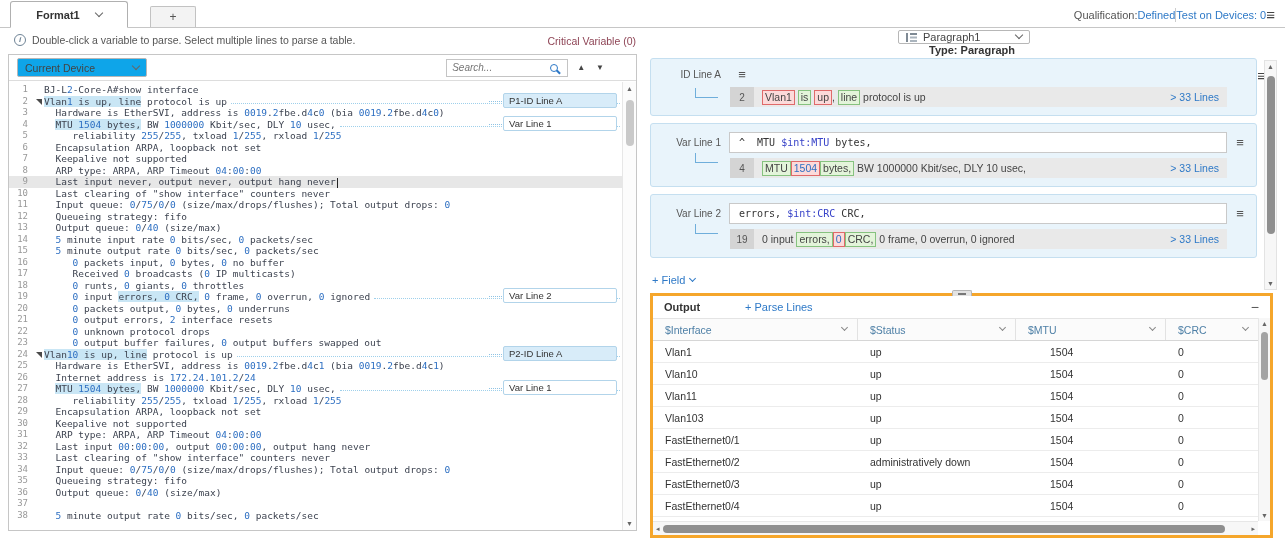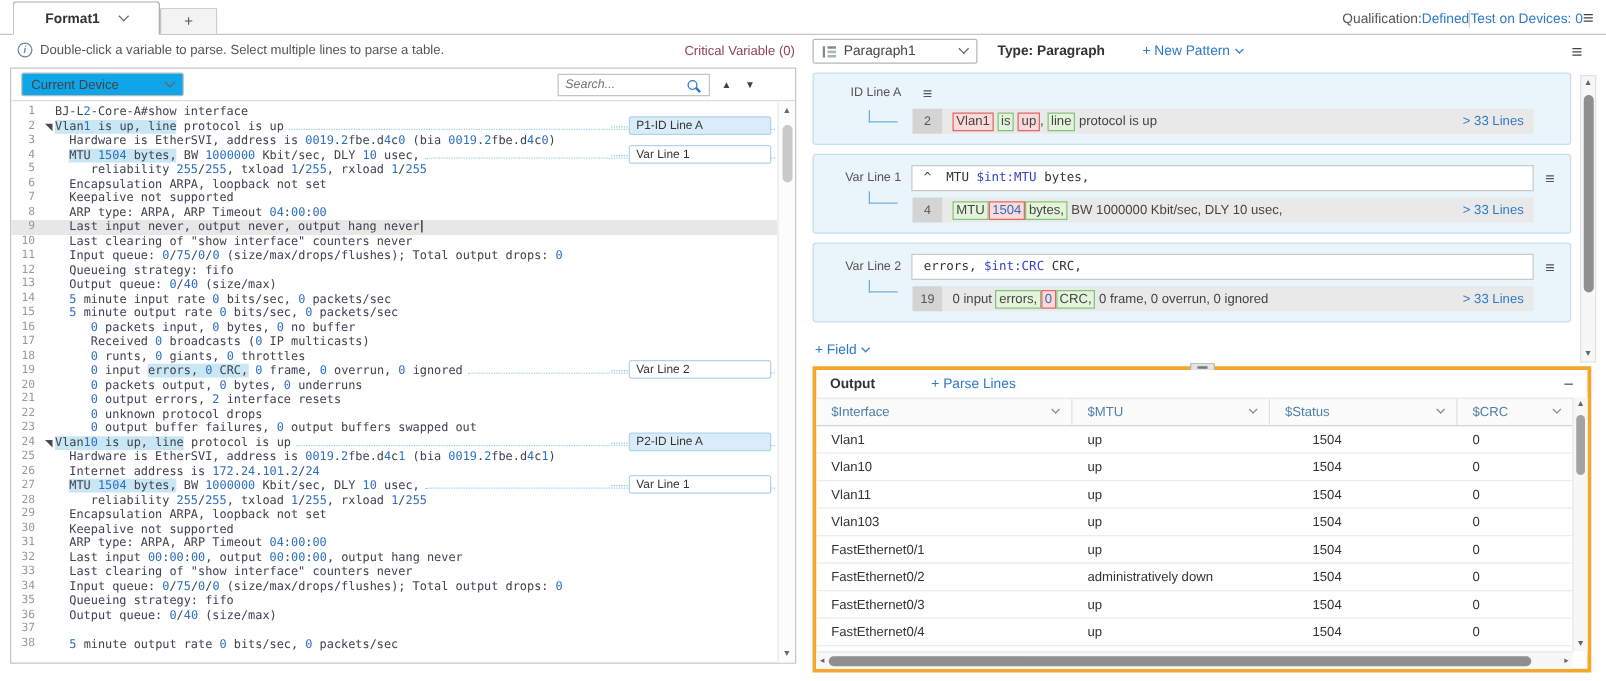--- a/index.html
+++ b/index.html
@@ -1,20 +1,20 @@
 <!DOCTYPE html>
 <html><head>
 <meta charset="utf-8">
 <style>
   * { margin:0; padding:0; box-sizing:border-box; }
   body { background:#fff; font-family:"Liberation Sans",sans-serif; }
   .page { position:relative; width:1285px; height:545px; background:#fff; overflow:hidden; }
 
   
-  .tabbar { position:absolute; left:0; top:0; width:1285px; height:28px; border-bottom:1px solid #c6c6c6; display:flex; align-items:flex-end; }
+  .tabbar { position:absolute; left:0; top:0; width:1285px; height:28px; border-bottom:1px solid #c6c6c6; display:flex; align-items:flex-end;gap:22px; }
   .tab-active { margin-left:10px; width:118px; height:27px; background:#fff; border:1px solid #b0b0b0; border-bottom:1px solid #fff; border-radius:3px 3px 0 0; display:flex; align-items:center; justify-content:center; gap:16px; font-size:11px; font-weight:bold; color:#333; margin-bottom:-1px; z-index:2; }
   .tab-add { width:46px; height:21px; background:#f3f3f3; border:1px solid #c2c2c2; border-bottom:none; border-radius:2px 2px 0 0; display:flex; align-items:center; justify-content:center; color:#555; font-size:12px; }
   .topbar-right { position:absolute; right:10px; top:7px; display:flex; align-items:center; font-size:11px; }
   .q-label { color:#555; }
   .blue { color:#2e79c7; }
   .vdiv { width:1px; height:14px; background:#ccc; }
   .burger { font-size:15px; color:#444; line-height:1; cursor:pointer; }
 
   
   .chev { width:6px; height:6px; border-right:1.4px solid #666; border-bottom:1.4px solid #666; transform:rotate(45deg); display:inline-block; position:relative; top:-2px; }
@@ -57,21 +57,21 @@
   .lscroll .thumb { position:absolute; top:18px; left:3px; width:8px; height:46px; background:#c9c9c9; border-radius:4px; }
   .lscroll .tri { margin-top:3px; }
   .lscroll .tri.bot { margin-top:auto; margin-bottom:3px; }
 
   .labelcol { position:absolute; top:2px; right:3px; width:116px; }
   .lab { position:absolute; left:0; width:114px; height:15px; border:1px solid #b2d4ea; background:#fff; font-size:9.5px; color:#333; line-height:13px; padding-left:5px; border-radius:2px; cursor:pointer; }
   .lab.id { background:#d8ecf9; }
   .lab::before { content:""; position:absolute; left:-15px; top:7px; width:13px; border-top:1px dotted #8fc3e4; }
 
   
-  .rheader { position:absolute; left:650px; top:30px; width:628px; height:22px; display:flex; align-items:center; font-size:11px; }
+  .rheader { position:absolute; left:650px; top:30px; width:628px; height:22px; display:flex; align-items:center; font-size:11px;flex-direction:column; }
   .pattern-select { width:132px; height:20px; border:1px solid #b7b7b7; border-radius:2px; display:flex; align-items:center; gap:6px; padding:0 7px; color:#444; cursor:pointer; }
   .pattern-select .chev { margin-left:auto; }
   .type-label { margin-left:16px; color:#333; font-weight:bold; }
   .new-pattern { margin-left:30px; color:#2e79c7; display:flex; align-items:center; gap:5px; cursor:pointer; }
   .rheader .burger { margin-left:auto; margin-right:12px; }
 
   
   .cards { position:absolute; left:650px; top:58px; width:607px; }
   .card { position:relative; background:#e9f4fb; border:1px solid #c5dff0; border-radius:3px; padding:8px 8px 8px 10px; margin-bottom:7px; }
   .card-top { display:flex; align-items:center; }
@@ -292,25 +292,25 @@
       <span class="parse-lines">+ Parse Lines</span>
       <span class="out-min">−</span>
     </div>
     <div class="out-table">
       <div class="out-thead" id="out-head">
           <div class="th">
             <span>$Interface</span>
             <span class="chev small"></span>
           </div>
           <div class="th">
+            <span>$Status</span>
+            <span class="chev small"></span>
+          </div>
+          <div class="th">
             <span>$MTU</span>
-            <span class="chev small"></span>
-          </div>
-          <div class="th">
-            <span>$Status</span>
             <span class="chev small"></span>
           </div>
           <div class="th">
             <span>$CRC</span>
             <span class="chev small"></span>
           </div>
         </div>
       <div id="out-body">
           <div class="out-row">
             <div class="td">Vlan1</div>

